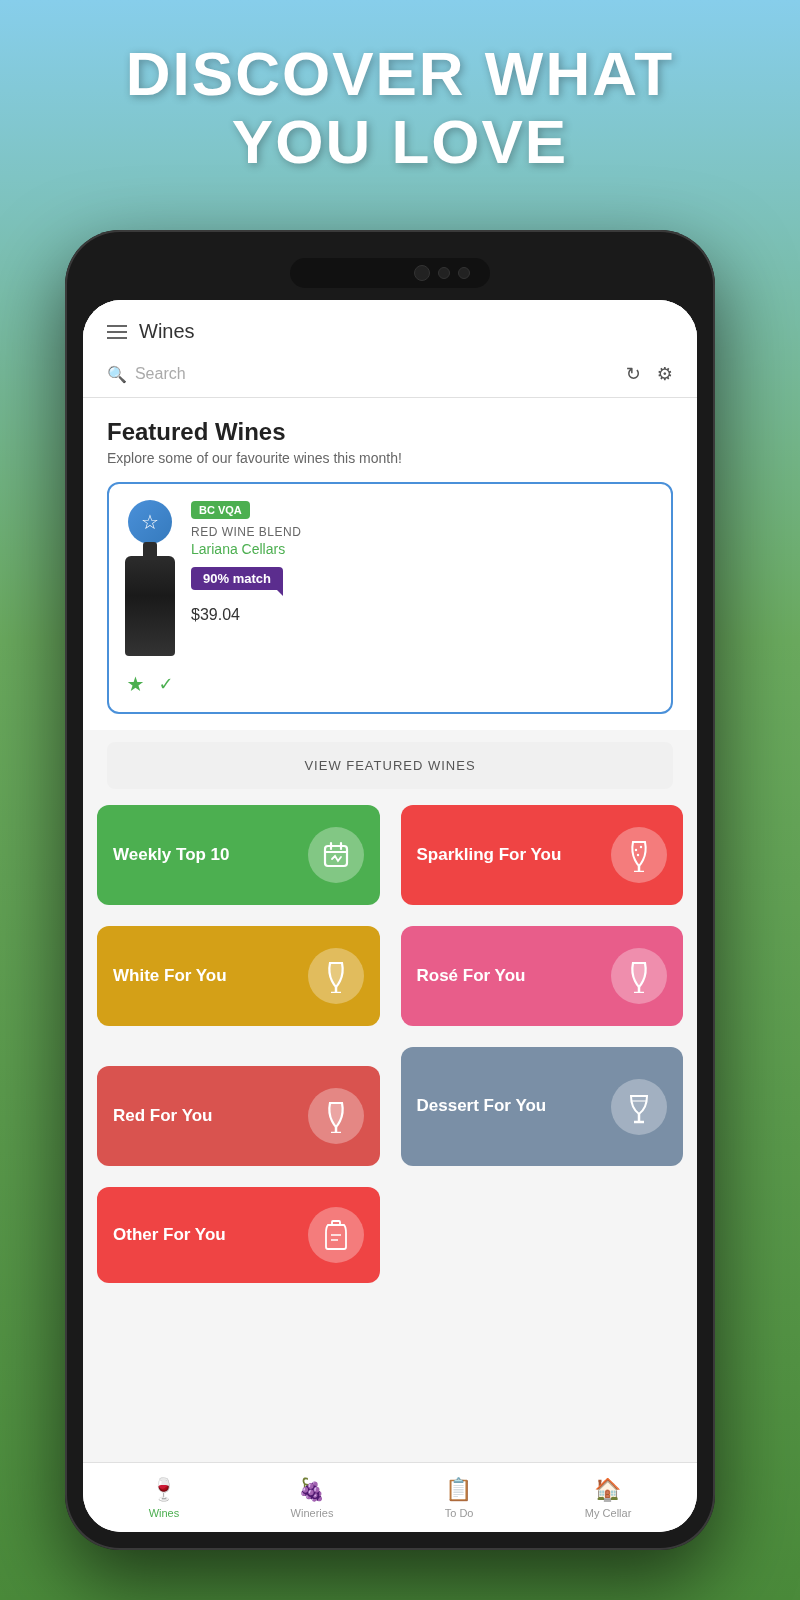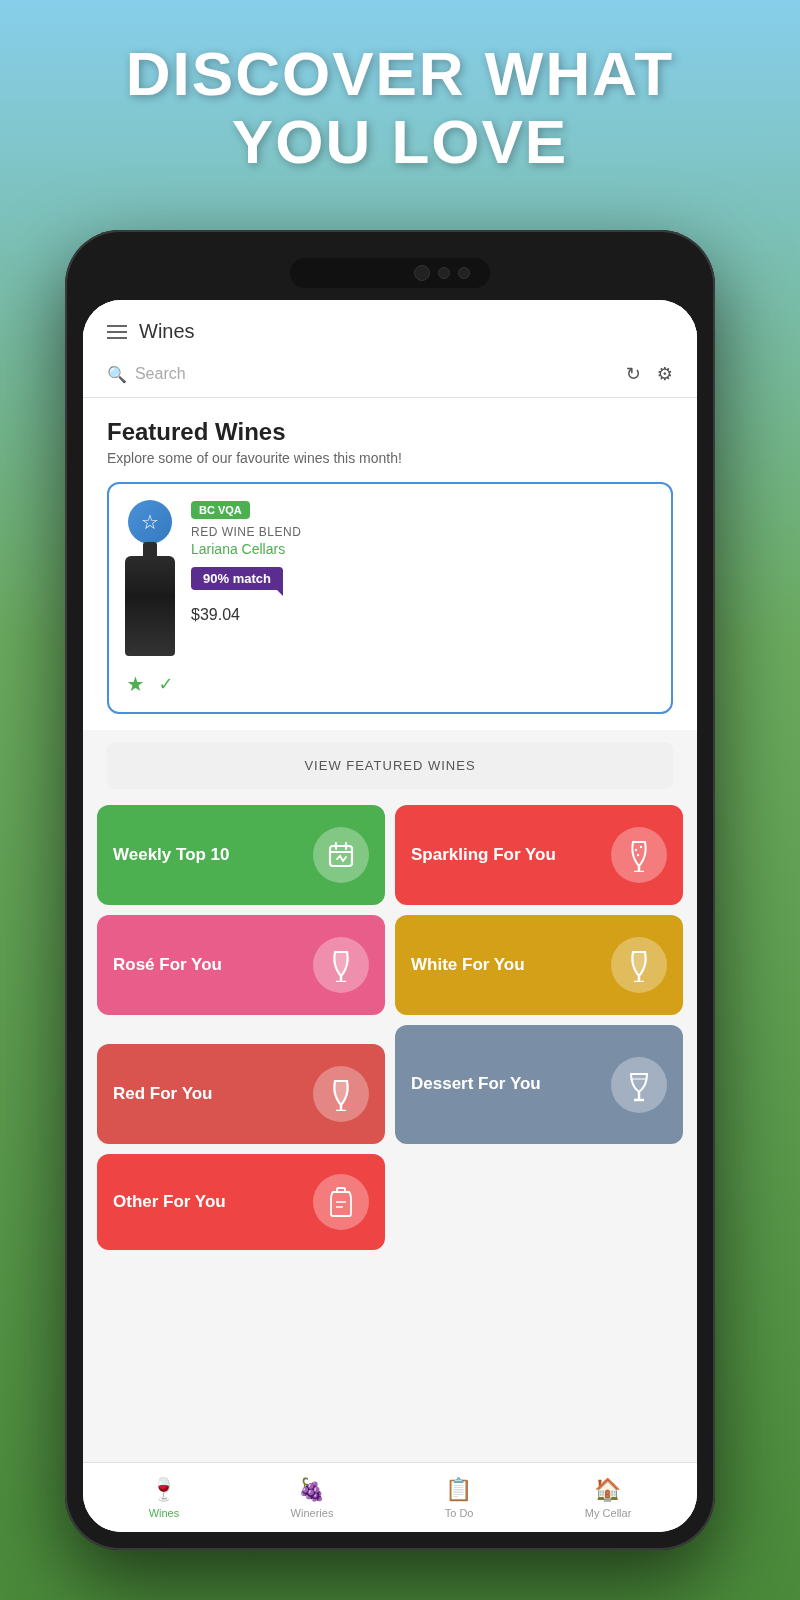--- a/index.html
+++ b/index.html
@@ -281,21 +281,21 @@
       color: #555;
       letter-spacing: 1px;
       cursor: pointer;
       text-transform: uppercase;
     }
 
     
     .category-grid {
       display: grid;
       grid-template-columns: 1fr 1fr;
-      gap: 10px;
+      gap: 21px;
       padding: 4px 14px 10px;
     }
     .category-card {
       border-radius: 12px;
       padding: 20px 16px;
       display: flex;
       align-items: center;
       justify-content: space-between;
       cursor: pointer;
       min-height: 100px;
@@ -447,36 +447,36 @@
                 <path d="M8 4 Q6 14 10 22 Q12 26 14 28 Q16 26 18 22 Q22 14 20 4 Z" stroke="white" stroke-width="2" fill="none"></path>
                 <line x1="14" y1="28" x2="14" y2="34" stroke="white" stroke-width="2.5"></line>
                 <line x1="9" y1="34" x2="19" y2="34" stroke="white" stroke-width="2.5"></line>
                 <circle cx="11" cy="12" r="1.2" fill="white"></circle>
                 <circle cx="16" cy="9" r="1.2" fill="white"></circle>
                 <circle cx="13" cy="17" r="1.2" fill="white"></circle>
               </svg>
             </div>
           </div>
 
+          <div class="category-card yellow">
+            <span class="category-label">White For You</span>
+            <div class="category-icon">
+              <svg width="28" height="34" viewBox="0 0 28 34" fill="none">
+                <path d="M8 4 Q6 14 10 22 Q12 26 14 28 Q16 26 18 22 Q22 14 20 4 Z" stroke="white" stroke-width="2.2" fill="rgba(255,255,255,0.2)"></path>
+                <line x1="14" y1="28" x2="14" y2="34" stroke="white" stroke-width="2.5"></line>
+                <line x1="9" y1="34" x2="19" y2="34" stroke="white" stroke-width="2.5"></line>
+              </svg>
+            </div>
+          </div>
+
           <div class="category-card pink">
             <span class="category-label">Rosé For You</span>
             <div class="category-icon">
               <svg width="28" height="34" viewBox="0 0 28 34" fill="none">
                 <path d="M8 4 Q6 14 10 22 Q12 26 14 28 Q16 26 18 22 Q22 14 20 4 Z" stroke="white" stroke-width="2.2" fill="rgba(255,255,255,0.25)"></path>
-                <line x1="14" y1="28" x2="14" y2="34" stroke="white" stroke-width="2.5"></line>
-                <line x1="9" y1="34" x2="19" y2="34" stroke="white" stroke-width="2.5"></line>
-              </svg>
-            </div>
-          </div>
-
-          <div class="category-card yellow">
-            <span class="category-label">White For You</span>
-            <div class="category-icon">
-              <svg width="28" height="34" viewBox="0 0 28 34" fill="none">
-                <path d="M8 4 Q6 14 10 22 Q12 26 14 28 Q16 26 18 22 Q22 14 20 4 Z" stroke="white" stroke-width="2.2" fill="rgba(255,255,255,0.2)"></path>
                 <line x1="14" y1="28" x2="14" y2="34" stroke="white" stroke-width="2.5"></line>
                 <line x1="9" y1="34" x2="19" y2="34" stroke="white" stroke-width="2.5"></line>
               </svg>
             </div>
           </div>
 
           <div class="category-card red">
             <span class="category-label">Red For You</span>
             <div class="category-icon">
               <svg width="28" height="34" viewBox="0 0 28 34" fill="none">

